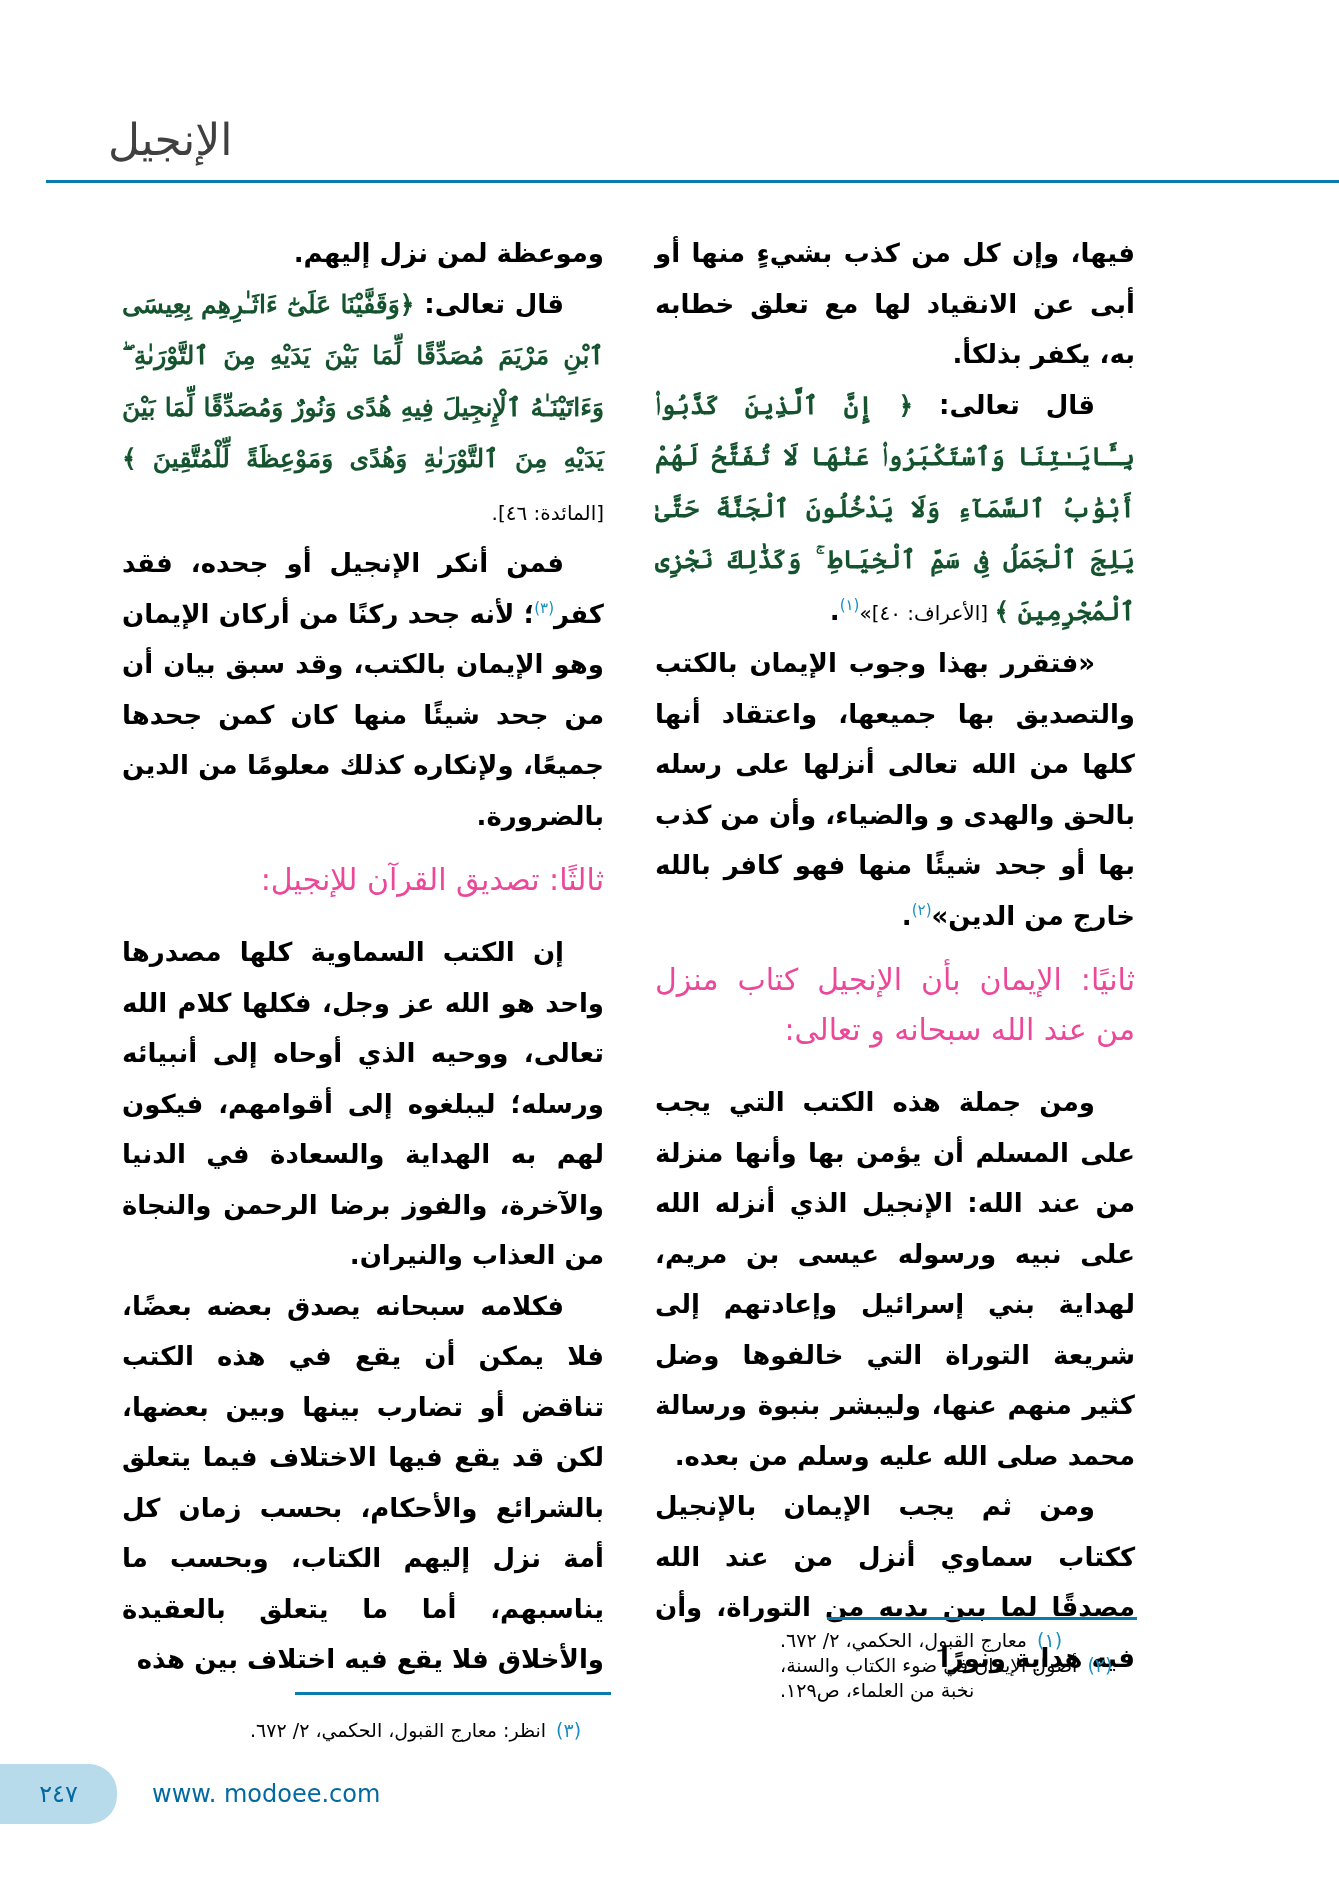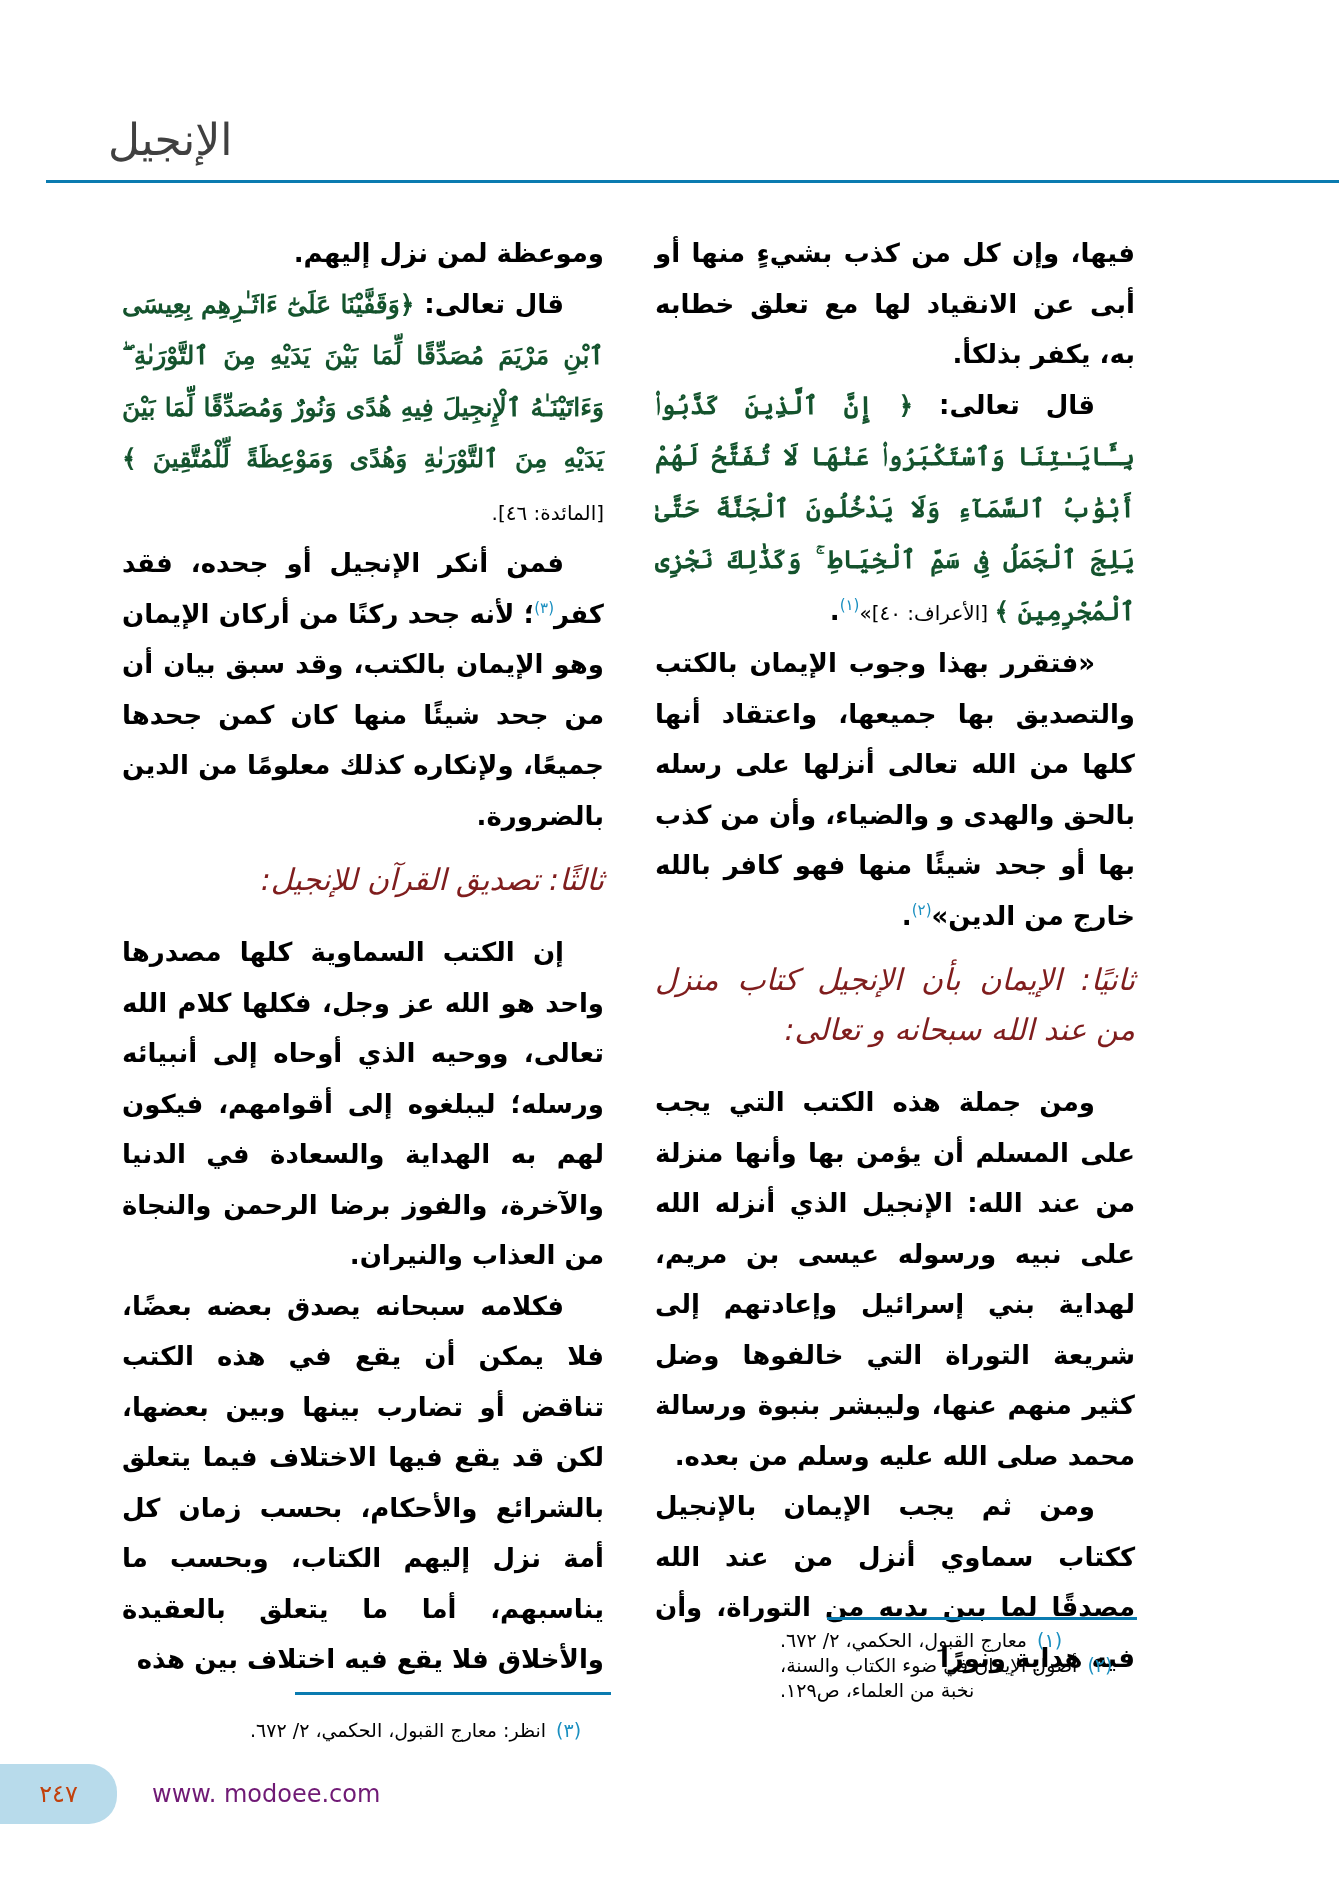--- a/index.html
+++ b/index.html
@@ -10,29 +10,29 @@
   .header-rule { position:absolute; left:46px; top:180px; width:1293px; height:3px; background:#0a7bb0; }
   .col { position:absolute; top:228px; direction:rtl; text-align:justify;
          font-weight:bold; font-size:26px; line-height:50.5px; }
   .col-right { left:655px; width:480px; }
   .col-left  { left:122px; width:482px; }
   .col p { margin:0; }
   .indent { text-indent:40px; }
   .quran { color:#14532d; font-family:"DejaVu Serif", serif; font-weight:bold; font-size:25px; }
   .ref { font-weight:normal; font-size:20px; }
   .sup { color:#1a8fc0; font-weight:normal; font-size:15px; vertical-align:super; line-height:0; }
-  .heading { color:#7f1d1d; font-weight:normal; font-size:30px; line-height:50px; margin:14px 0 22px 0 !important;font-style:italic; }
+  .heading { color:#ec4899; font-weight:normal; font-size:30px; line-height:50px; margin:14px 0 22px 0 !important; }
   .fn-rule { position:absolute; height:3px; background:#0a7bb0; }
   .fn { position:absolute; direction:rtl; font-size:19px; line-height:25px; text-align:left; }
   .fn .num { color:#1a8fc0; margin-left:10px; }
   .page-tab { position:absolute; left:0; top:1764px; width:117px; height:60px;
-              background:#b8dbeb; border-radius:0 28px 28px 0; color:#c2410c;
+              background:#b8dbeb; border-radius:0 28px 28px 0; color:#0369a1;
               font-size:24px; text-align:center; line-height:60px; }
   .site { position:absolute; left:152px; top:1780px; font-family:"DejaVu Sans", sans-serif;
-          font-size:24px; color:#701a75; }
+          font-size:24px; color:#0369a1; }
 </style>
 </head>
 <body>
 
 <div class="header-title">الإنجيل</div>
 <div class="header-rule"></div>
 
 <div class="col col-right">
   <p>فيها، وإن كل من كذب بشيءٍ منها أو أبى عن الانقياد لها مع تعلق خطابه به، يكفر بذلكأ.</p>
   <p class="indent">

